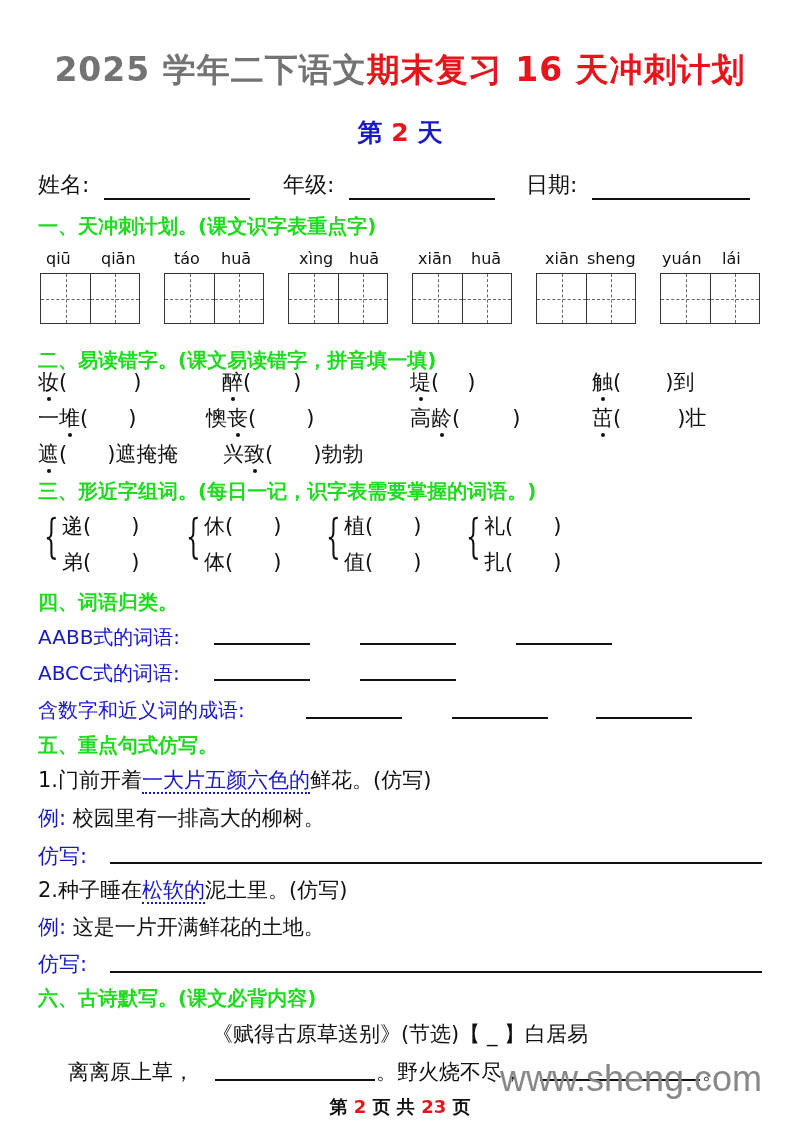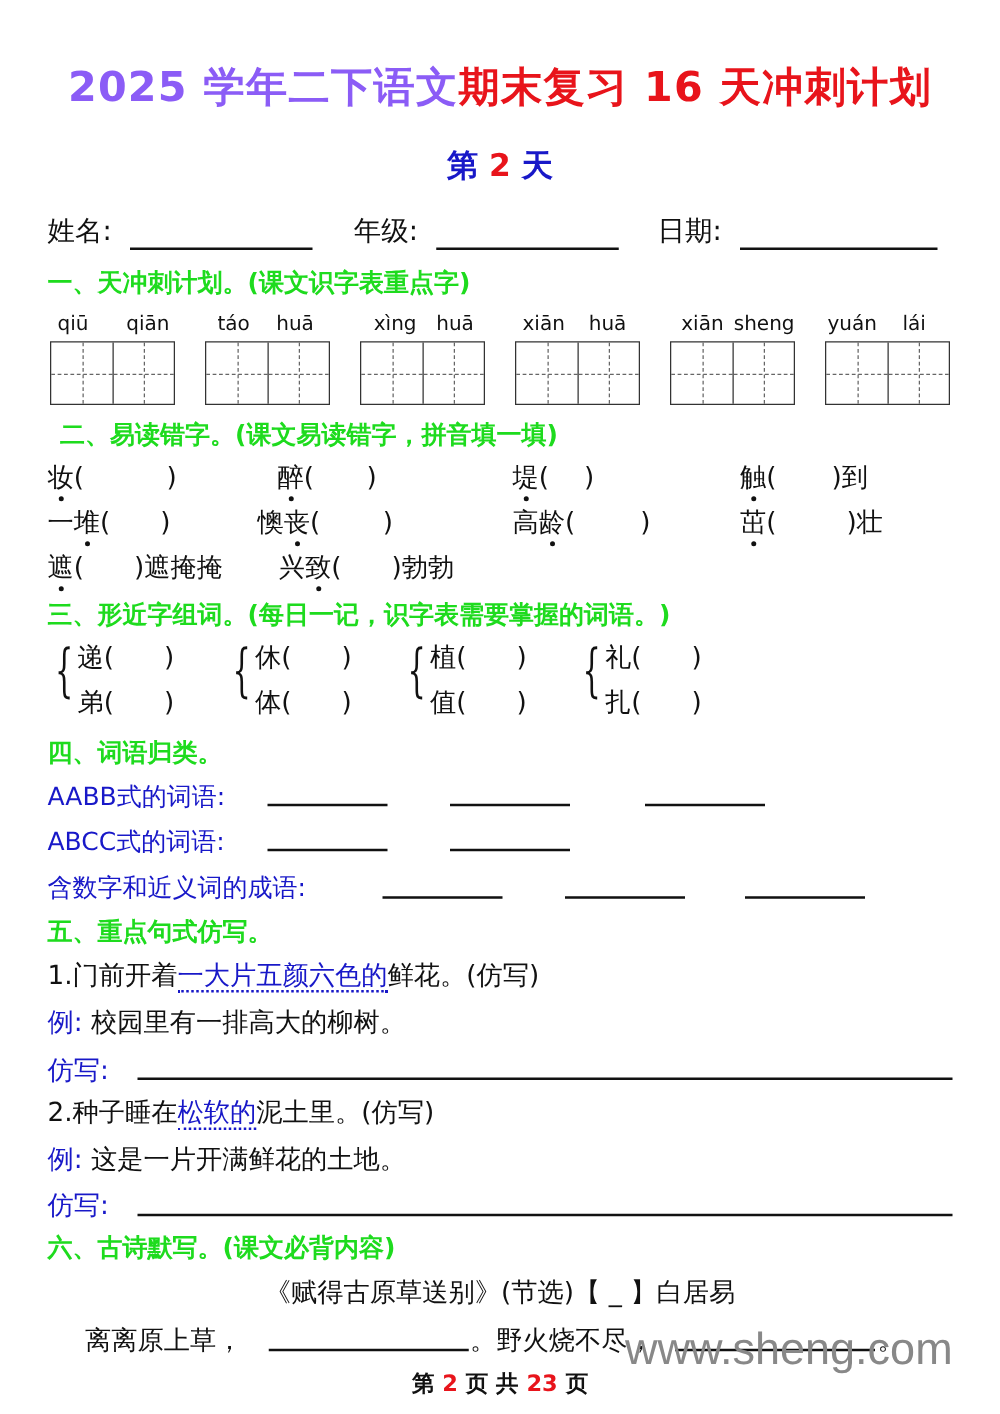--- a/index.html
+++ b/index.html
@@ -1,21 +1,21 @@
 <!DOCTYPE html>
 <html><head>
 <meta charset="utf-8">
 <style>
   * { margin: 0; padding: 0; box-sizing: border-box; }
   html, body { width: 800px; height: 1131px; background: #ffffff; overflow: hidden; }
   body { position: relative; font-family: "DejaVu Sans", sans-serif; color: #111; }
   .abs { position: absolute; white-space: nowrap; }
 
   .title { top: 48px; left: 0; width: 800px; text-align: center; font-size: 33px; font-weight: bold; letter-spacing: 1px; font-family: "DejaVu Sans", sans-serif; }
-  .title .black { color: #8b5cf6; }
+  .title .black { color: #737373; }
   .title .red { color: #e8141b; }
   .day { top: 116px; left: 0; width: 800px; text-align: center; font-size: 25px; font-weight: bold; }
   .blue { color: #1818c8; }
   .red { color: #e8141b; }
 
   .info { top: 170px; font-size: 22px; }
   .uline { display: inline-block; border-bottom: 2px solid #111; height: 22px; vertical-align: bottom; }
 
   .sec { font-size: 20px; font-weight: bold; color: #1edb1e; left: 38px; }
 
@@ -103,21 +103,21 @@
     </div>
 
   <span class="abs py" style="left:662px;">yuán</span>
   <span class="abs py" style="left:722px;">lái</span>
   <div class="abs tianzi" style="left:660px;width:100px;">
       <div class="cell"></div>
       <div class="cell"></div>
     </div>
 </div>
 
-<div class="abs sec" style="top:334px;margin-left:10px;">二、易读错字。(课文易读错字，拼音填一填)</div>
+<div class="abs sec" style="top:347px;">二、易读错字。(课文易读错字，拼音填一填)</div>
 
 <div class="abs row-text" style="top:368px;left:38px;">
   <span class="dot">妆</span><span>(</span><span style="display:inline-block;width:66px;"></span><span>)</span>
 </div>
 <div class="abs row-text" style="top:368px;left:222px;">
   <span class="dot">醉</span><span>(</span><span style="display:inline-block;width:42px;"></span><span>)</span>
 </div>
 <div class="abs row-text" style="top:368px;left:410px;">
   <span class="dot">堤</span><span>(</span><span style="display:inline-block;width:28px;"></span><span>)</span>
 </div>

